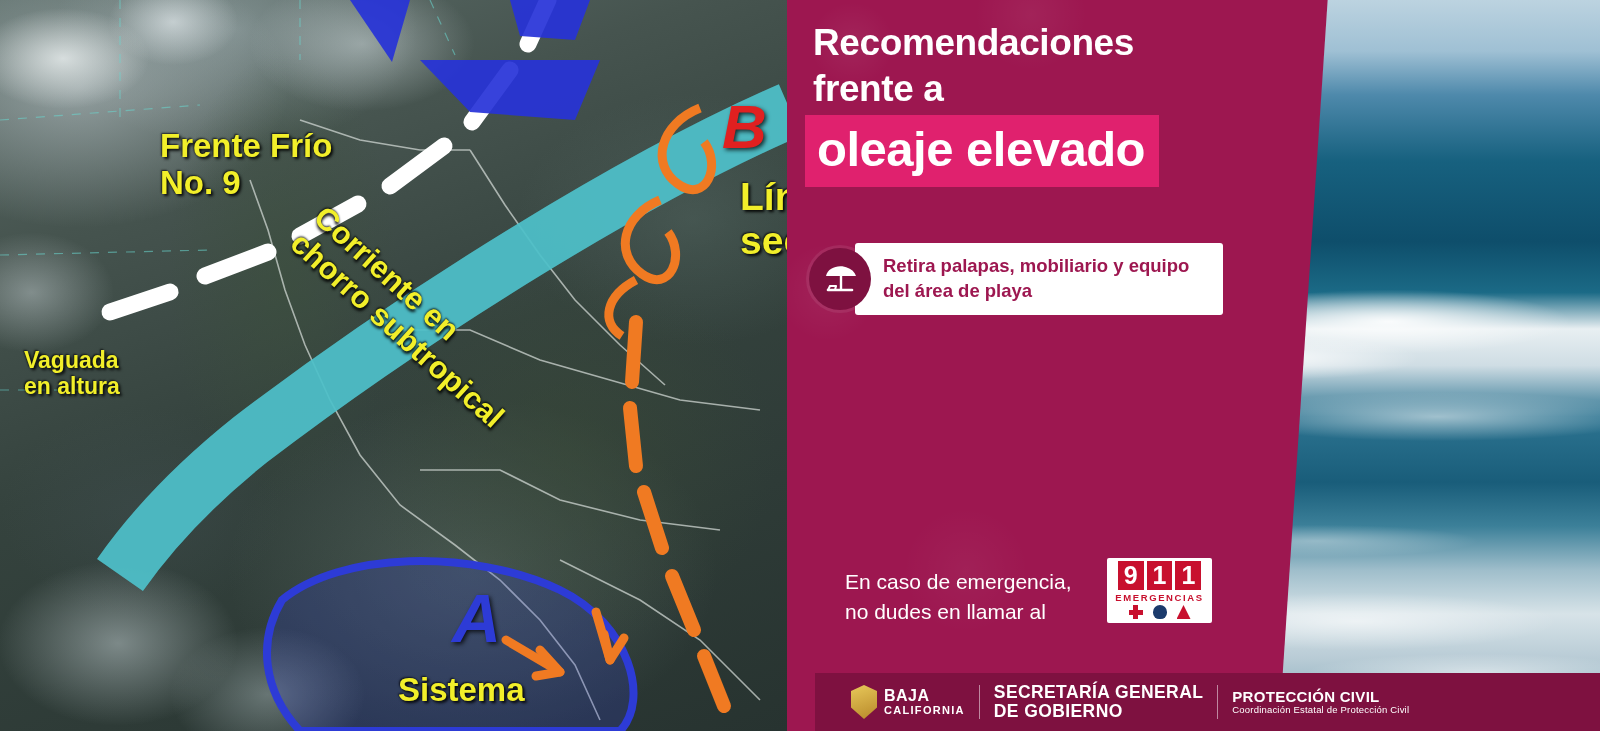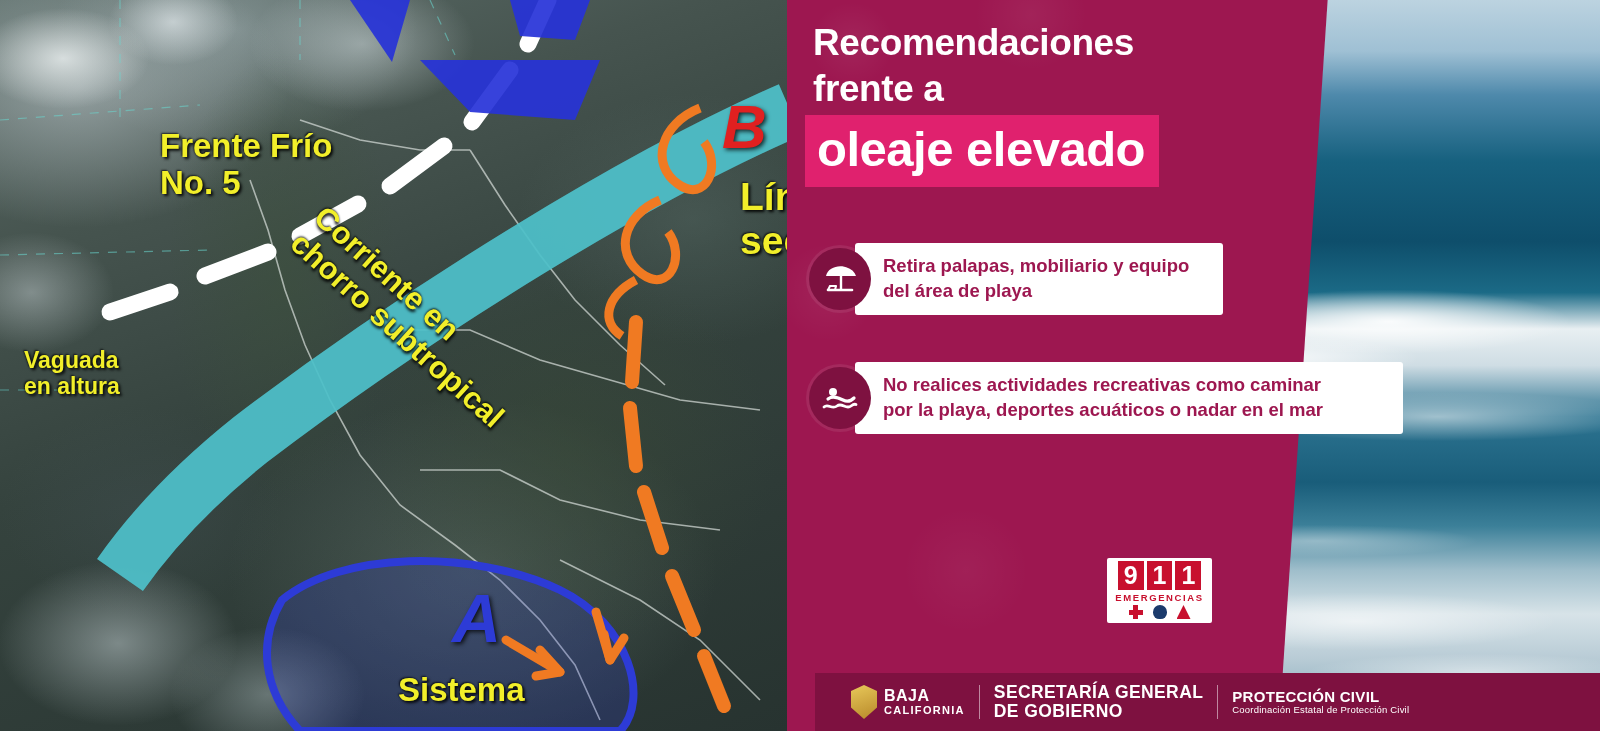--- a/index.html
+++ b/index.html
@@ -378,21 +378,21 @@
       </g>
       <g stroke="#f07a22" stroke-width="9" fill="none" stroke-linecap="round">
         <path d="M506 640 L560 672"></path>
         <path d="M560 672 L540 650 M560 672 L536 676"></path>
         <path d="M596 612 L610 660"></path>
         <path d="M610 660 L604 634 M610 660 L624 638"></path>
       </g>
     </svg>
 
     <div class="map-label lbl-frente">Frente Frío
-No. 5</div>
+No. 9</div>
     <div class="map-label lbl-vaguada">Vaguada
 en altura</div>
     <div class="map-label lbl-corriente">Corriente en
 chorro subtropical</div>
     <div class="map-label lbl-linea">Lín
 sec</div>
     <div class="map-label lbl-sistema">Sistema</div>
     <div class="map-label lbl-a">A</div>
     <div class="map-label lbl-b">B</div>
   </div>
@@ -414,33 +414,24 @@
             <path d="M19 13 L19 27" stroke="#fff" stroke-width="2.4"></path>
             <path d="M6 27 L30 27" stroke="#fff" stroke-width="2.6" stroke-linecap="round"></path>
             <path d="M8 23 L14 23" stroke="#fff" stroke-width="2.2" stroke-linecap="round"></path>
             <path d="M8 23 L6 27 M14 23 L13 27" stroke="#fff" stroke-width="2"></path>
           </svg>
         </div>
         <div class="rec-card">Retira palapas, mobiliario y equipo
 del área de playa</div>
       </div>
 
-      <div class="rec-row rec-2">
-        <div class="rec-bullet">
-          <svg width="36" height="30" viewBox="0 0 36 30" fill="none">
-            <circle cx="11" cy="9" r="4" fill="#fff"></circle>
-            <path d="M6 16 C11 12 17 15 21 17 C25 19 29 18 32 15" stroke="#fff" stroke-width="3.2" stroke-linecap="round" fill="none"></path>
-            <path d="M2 24 C6 20 10 27 15 23 C20 19 24 27 29 23 C31 21.5 33 21 34 21.5" stroke="#fff" stroke-width="2.8" stroke-linecap="round" fill="none"></path>
-          </svg>
-        </div>
-        <div class="rec-card">No realices actividades recreativas como caminar
-por la playa, deportes acuáticos o nadar en el mar</div>
-      </div>
-
-
+
+
+      <div class="emerg-text">En caso de emergencia,
+no dudes en llamar al</div>
 
       <div class="badge-911">
         <div class="badge-digits">
           <span>9</span>
           <span>1</span>
           <span>1</span>
         </div>
         <div class="badge-sub">EMERGENCIAS</div>
         <div class="badge-icons">
           <i class="i-cross"></i>

